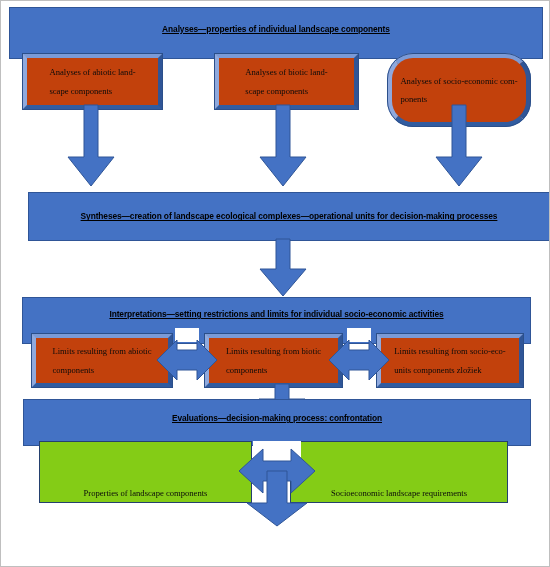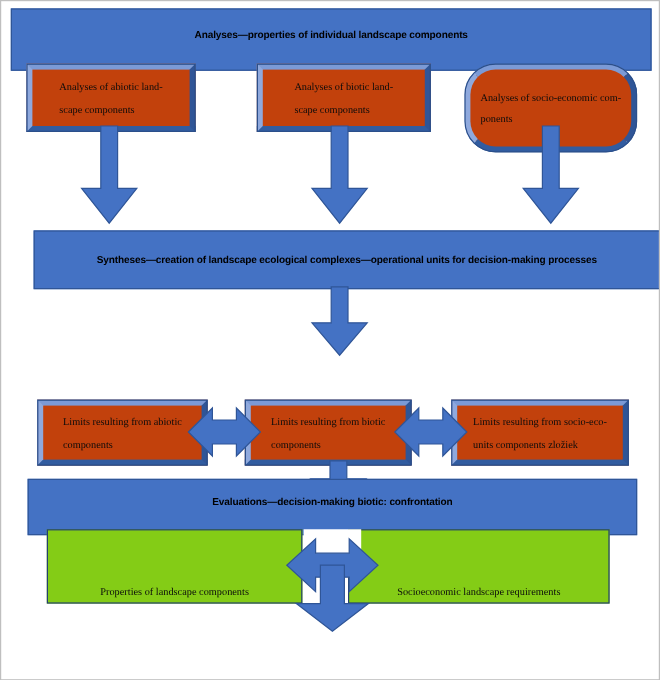--- a/index.html
+++ b/index.html
@@ -20,21 +20,21 @@
     box-sizing:border-box;
     display:flex;align-items:center;justify-content:center;
     color:#000000;
     font-family:"Liberation Sans",sans-serif;
     font-weight:bold;
     font-size:8.4px;
     letter-spacing:-0.1px;
     text-align:center;
     line-height:1.2;
   }
-  .band .band-txt{padding:0 10px;}
+  .band .band-txt{padding:0 10px;text-decoration:underline;}
   
   .bevel{
     position:absolute;
     box-sizing:border-box;
     background:#c2410c;
     border-top:5px solid #7b9ad6;
     border-left:5px solid #8fa9dd;
     border-right:5px solid #2f5597;
     border-bottom:5px solid #315ca0;
     outline:1px solid #2b4f8a;
@@ -117,20 +117,23 @@
   <div class="band" style="left:27px;top:191px;width:522px;height:49px;">
     <span class="band-txt">Syntheses—creation of landscape ecological complexes—operational units for decision-making processes</span>
   </div>
 
   <div class="arw" style="left:258px;top:238px;">
     <svg width="48" height="58" viewBox="0 0 48 58">
       <polygon class="ap" points="17,0 31,0 31,30 47,30 24,57 1,30 17,30"></polygon>
     </svg>
   </div>
 
+  <div class="band" style="left:21px;top:296px;width:509px;height:47px;align-items:flex-start;padding-top:11px;">
+    <span class="band-txt">Interpretations—setting restrictions and limits for individual socio-economic activities</span>
+  </div>
 
   <div class="bevel" style="left:30px;top:332px;width:142px;height:55px;">
     <span class="bx">
       <span>Limits resulting from abiotic</span><br>
       <span>components</span>
     </span>
   </div>
 
   <div class="bevel" style="left:203px;top:332px;width:139px;height:55px;">
     <span class="bx">
@@ -162,21 +165,21 @@
     </svg>
   </div>
 
   <div class="arw" style="left:257px;top:383px;">
     <svg width="48" height="36" viewBox="0 0 48 36">
       <polygon class="ap" points="17,0 31,0 31,15 47,15 24,35 1,15 17,15"></polygon>
     </svg>
   </div>
 
   <div class="band" style="left:22px;top:398px;width:508px;height:47px;align-items:flex-start;padding-top:13px;">
-    <span class="band-txt">Evaluations—decision-making biotic: confrontation</span>
+    <span class="band-txt">Evaluations—decision-making process: confrontation</span>
   </div>
 
   <div class="flatbox" style="left:38px;top:440px;width:213px;height:62px;">
     <span class="bx">Properties of landscape components</span>
   </div>
 
   <div class="flatbox" style="left:289px;top:440px;width:218px;height:62px;">
     <span class="bx">Socioeconomic landscape requirements</span>
   </div>
 

